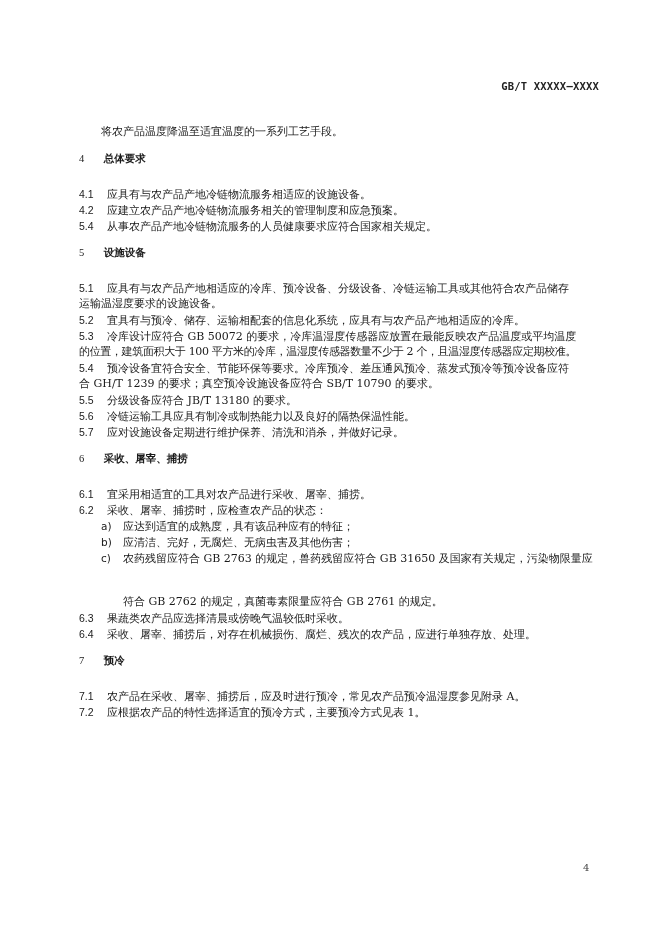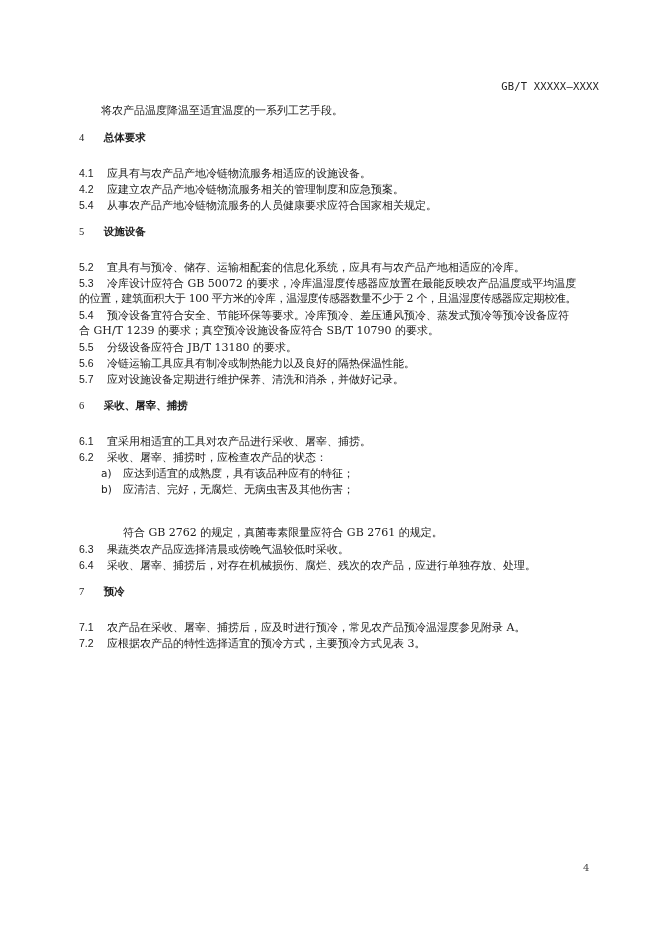--- a/index.html
+++ b/index.html
@@ -1,30 +1,30 @@
 <!DOCTYPE html>
 <html><head>
 <meta charset="utf-8">
 <style>
   html, body { margin: 0; padding: 0; background: #ffffff; }
   body { width: 662px; height: 936px; position: relative; overflow: hidden;
          font-family: "DejaVu Serif", "Liberation Serif", serif; color: #1a1a1a; }
   .header { position: absolute; top: 80px; right: 63px; font-family: "DejaVu Sans Mono", "Liberation Mono", monospace;
-            font-size: 10.5px; letter-spacing: 0.2px; color: #222; }
+            font-size: 10.5px; letter-spacing: 0.2px; color: #222; font-weight: bold; }
   .page-num { position: absolute; top: 862px; left: 583px; font-size: 10px; color: #444; }
   .content { position: absolute; left: 79px; width: 530px; top: 103px; font-size: 11px; line-height: 16px; }
   .line { white-space: nowrap; height: 16px; }
   .sec { font-family: Liberation Serif, serif; font-size: 10.5px; margin-top: 11px; margin-bottom: 19px; height: 16px; }
   .sec .num { display: inline-block; width: 22px; }
   .sec .title { font-weight: bold; }
   .cl .num { font-family: Liberation Sans, sans-serif; font-size: 10.5px; display: inline-block; width: 28px; }
   .sub { padding-left: 22px; }
   .sub .lbl { display: inline-block; width: 22px; font-family: "DejaVu Sans", "Liberation Sans", sans-serif; font-size: 10.5px; }
   .sub-cont { padding-left: 44px; margin-top: 28px; }
-  .first { padding-left: 22px; }
+  .first { padding-left: 22px; margin-top: 21px; }
 </style>
 </head>
 <body>
 
 <div class="header">GB/T XXXXX—XXXX</div>
 
 <div class="content">
   <div class="line first">将农产品温度降温至适宜温度的一系列工艺手段。</div>
 
   <div class="sec">
@@ -37,20 +37,24 @@
   <div class="cl">
       <div class="line"><span class="num">4.2</span><span>应建立农产品产地冷链物流服务相关的管理制度和应急预案。</span></div>
     </div>
   <div class="cl">
       <div class="line"><span class="num">5.4</span><span>从事农产品产地冷链物流服务的人员健康要求应符合国家相关规定。</span></div>
     </div>
 
   <div class="sec">
     <span class="num">5</span>
     <span class="title">设施设备</span>
+  </div>
+  <div class="cl">
+    <div class="line"><span class="num">5.1</span><span>应具有与农产品产地相适应的冷库、预冷设备、分级设备、冷链运输工具或其他符合农产品储存</span></div>
+    <div class="line">运输温湿度要求的设施设备。</div>
   </div>
   <div class="cl">
       <div class="line"><span class="num">5.2</span><span>宜具有与预冷、储存、运输相配套的信息化系统，应具有与农产品产地相适应的冷库。</span></div>
     </div>
   <div class="cl">
     <div class="line"><span class="num">5.3</span><span>冷库设计应符合 GB 50072 的要求，冷库温湿度传感器应放置在最能反映农产品温度或平均温度</span></div>
     <div class="line" style="letter-spacing:-0.35px">的位置，建筑面积大于 100 平方米的冷库，温湿度传感器数量不少于 2 个，且温湿度传感器应定期校准。</div>
   </div>
   <div class="cl">
     <div class="line"><span class="num">5.4</span><span>预冷设备宜符合安全、节能环保等要求。冷库预冷、差压通风预冷、蒸发式预冷等预冷设备应符</span></div>
@@ -70,34 +74,35 @@
     <span class="num">6</span>
     <span class="title">采收、屠宰、捕捞</span>
   </div>
   <div class="cl">
       <div class="line"><span class="num">6.1</span><span>宜采用相适宜的工具对农产品进行采收、屠宰、捕捞。</span></div>
     </div>
   <div class="cl">
     <div class="line"><span class="num">6.2</span><span>采收、屠宰、捕捞时，应检查农产品的状态：</span></div>
     <div class="line sub"><span class="lbl">a)</span><span>应达到适宜的成熟度，具有该品种应有的特征；</span></div>
     <div class="line sub"><span class="lbl">b)</span><span>应清洁、完好，无腐烂、无病虫害及其他伤害；</span></div>
+    <div class="line sub"><span class="lbl">c)</span><span>农药残留应符合 GB 2763 的规定，兽药残留应符合 GB 31650 及国家有关规定，污染物限量应</span></div>
     <div class="line sub-cont">符合 GB 2762 的规定，真菌毒素限量应符合 GB 2761 的规定。</div>
   </div>
   <div class="cl">
       <div class="line"><span class="num">6.3</span><span>果蔬类农产品应选择清晨或傍晚气温较低时采收。</span></div>
     </div>
   <div class="cl">
       <div class="line"><span class="num">6.4</span><span>采收、屠宰、捕捞后，对存在机械损伤、腐烂、残次的农产品，应进行单独存放、处理。</span></div>
     </div>
 
   <div class="sec">
     <span class="num">7</span>
     <span class="title">预冷</span>
   </div>
   <div class="cl">
       <div class="line"><span class="num">7.1</span><span>农产品在采收、屠宰、捕捞后，应及时进行预冷，常见农产品预冷温湿度参见附录 A。</span></div>
     </div>
   <div class="cl">
-      <div class="line"><span class="num">7.2</span><span>应根据农产品的特性选择适宜的预冷方式，主要预冷方式见表 3。</span></div>
+      <div class="line"><span class="num">7.2</span><span>应根据农产品的特性选择适宜的预冷方式，主要预冷方式见表 1。</span></div>
     </div>
 </div>
 
 <div class="page-num">4</div>
 
 </body></html>

